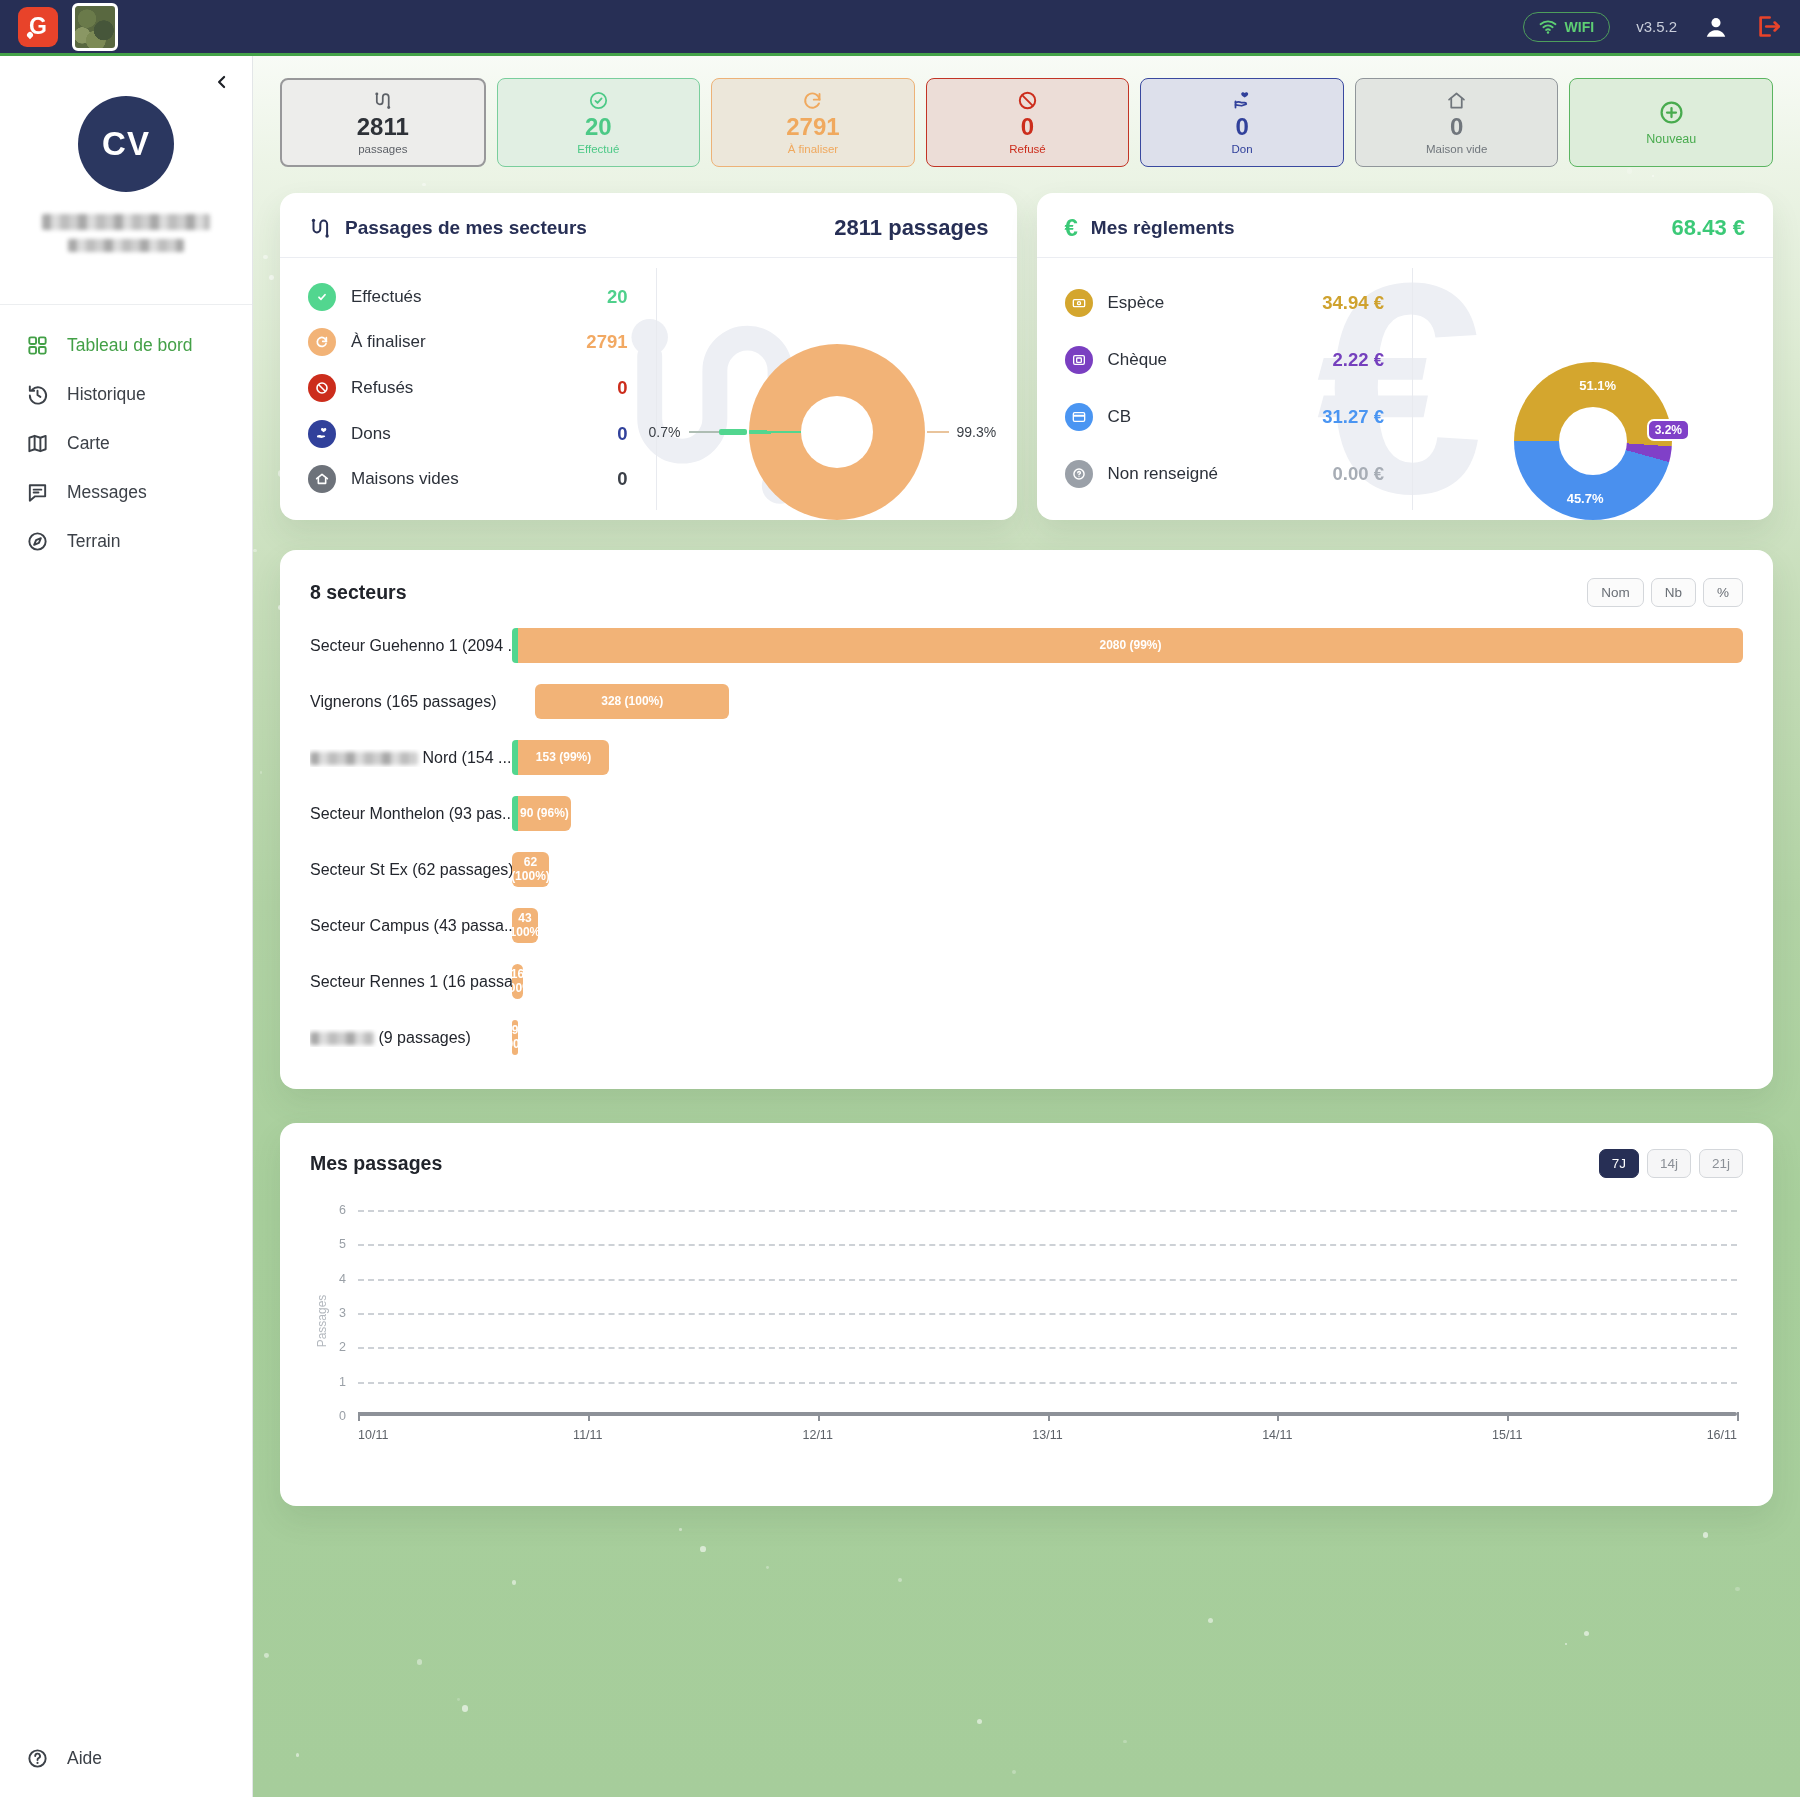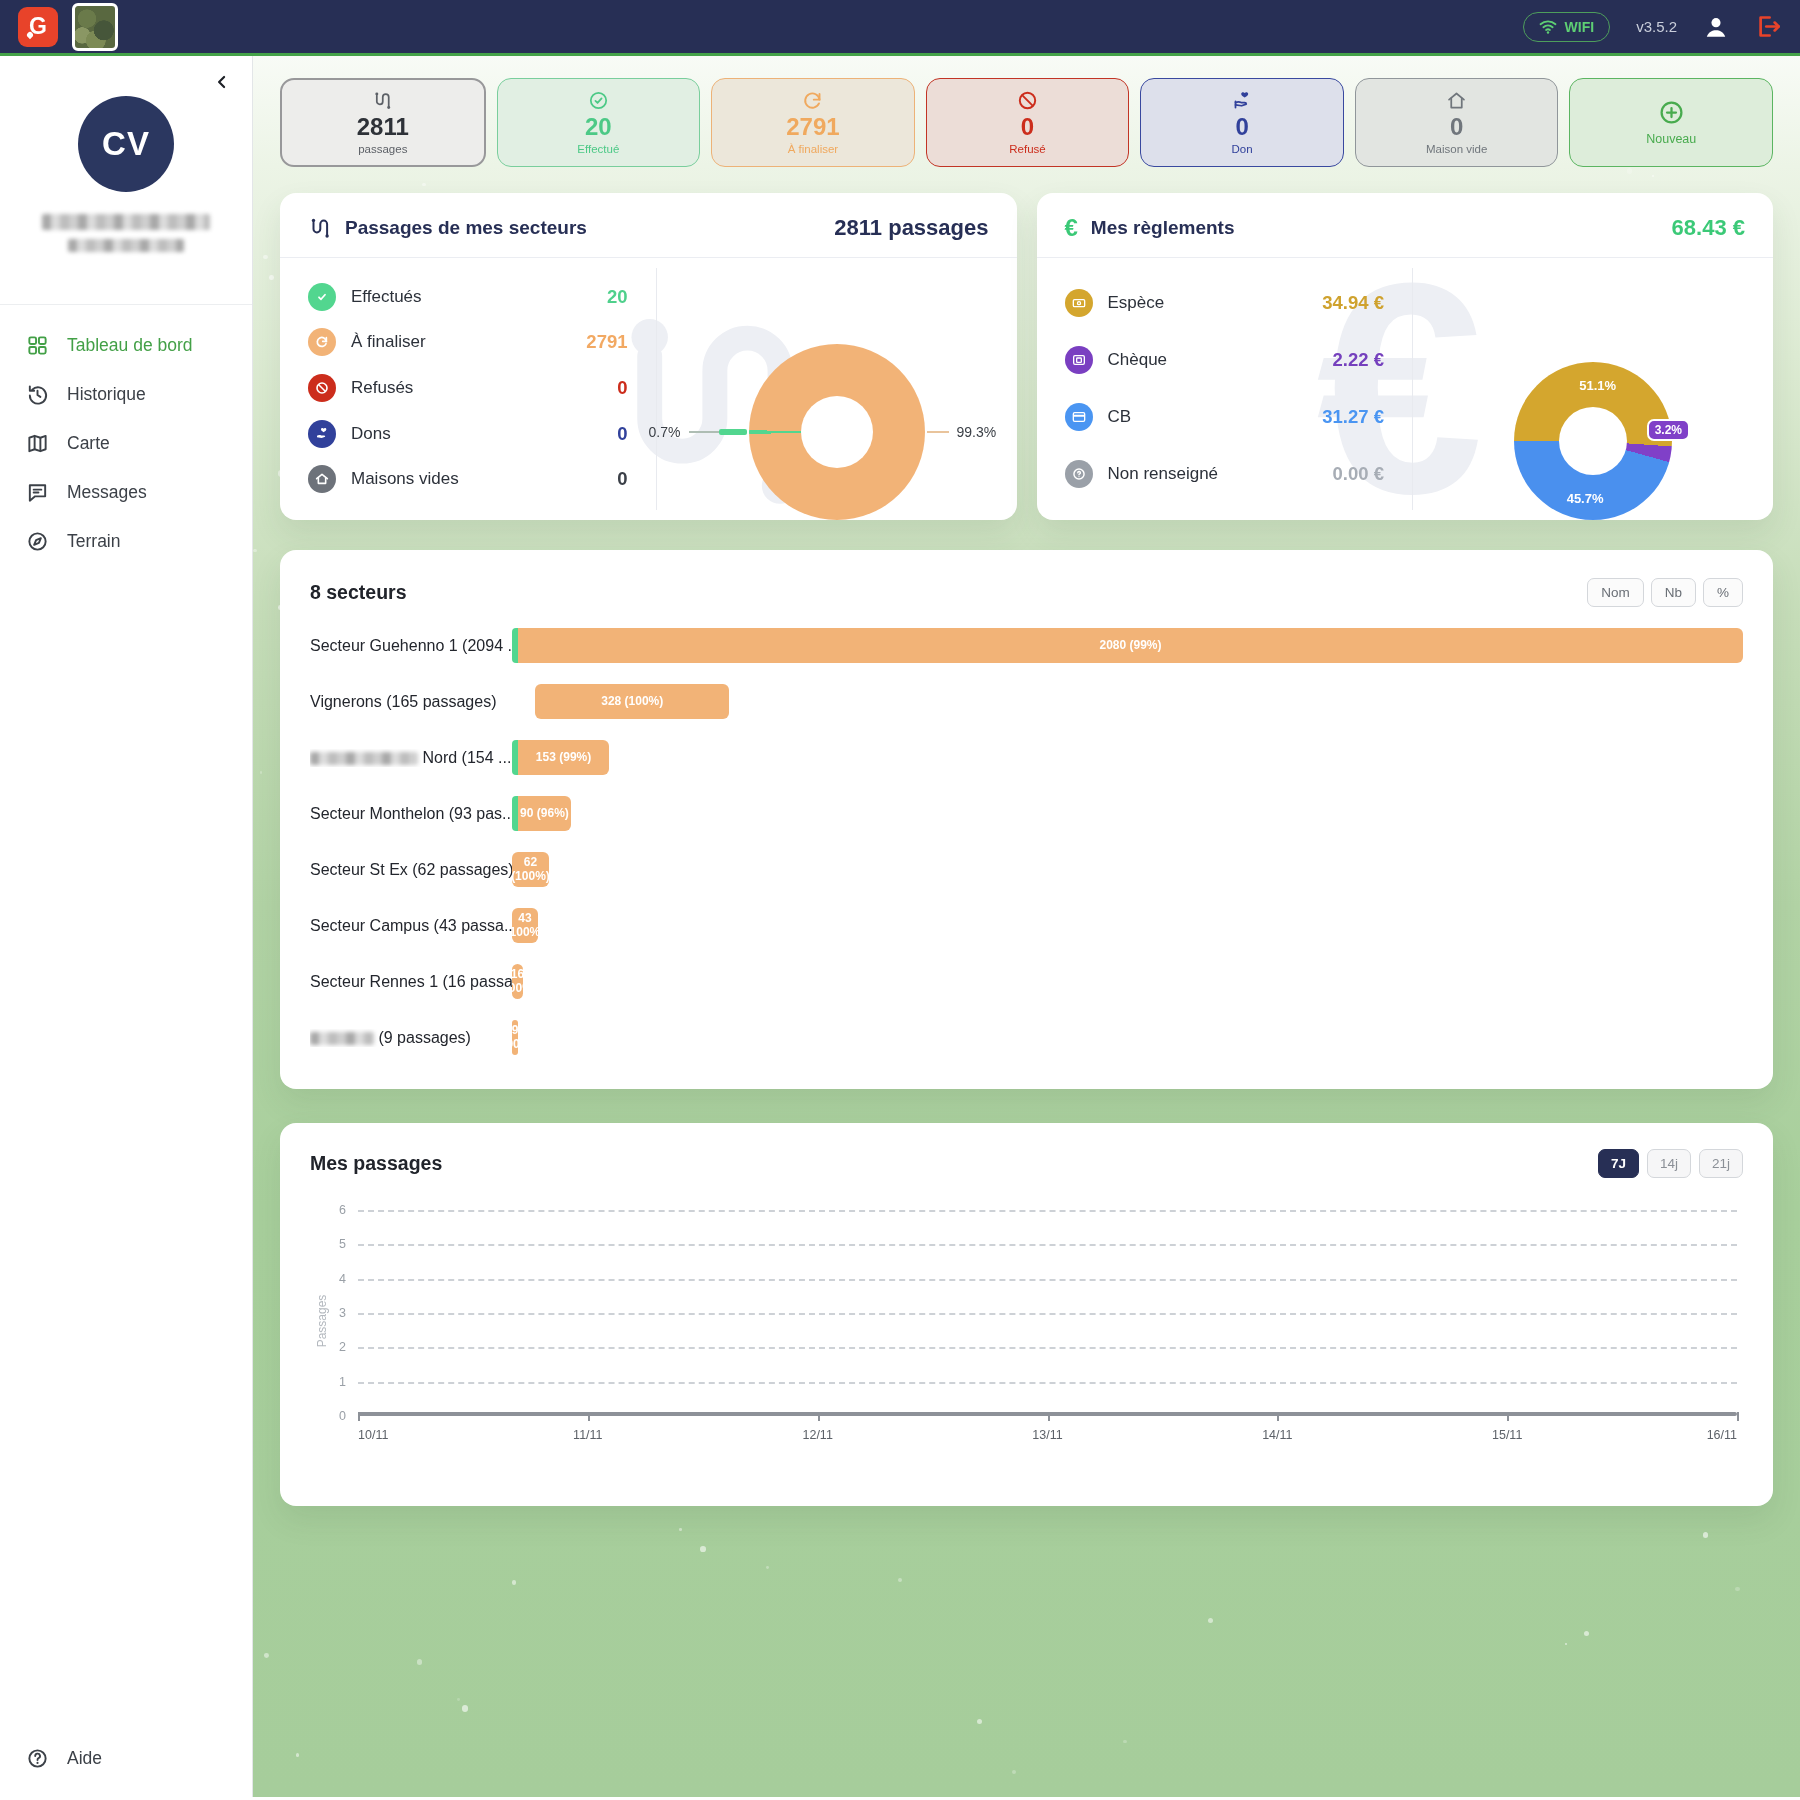--- a/index.html
+++ b/index.html
@@ -34,21 +34,21 @@
   .menu-item.active{color:#43a047}
   .help{margin-top:auto;margin-bottom:14px}
 
   .main{flex:1;position:relative;padding:0 27px;overflow:hidden;
     background:linear-gradient(180deg,#f8fbf6 0,#ecf4e6 110px,#ddebd3 300px,#c6ddb9 560px,#b2d3a5 850px,#a8cf9c 1150px,#a6cd9b 100%)}
   .snow{position:absolute;inset:0;pointer-events:none;z-index:0}
   .snow .dot{position:absolute;background:#fff;border-radius:50%}
 
   
   .stats-row{display:flex;gap:11px;margin-top:22px;position:relative;z-index:1}
-  .stat-card{flex:1;height:89px;border-radius:14px;display:flex;flex-direction:column;align-items:center;justify-content:center;gap:2px;border:1px solid;cursor:pointer}
+  .stat-card{flex:1;height:89px;border-radius:8px;display:flex;flex-direction:column;align-items:center;justify-content:center;gap:2px;border:1px solid;cursor:pointer}
   .stat-card svg{width:21px;height:21px}
   .stat-value{font-size:24px;font-weight:bold;line-height:1.15}
   .stat-label{font-size:11.5px}
   .t0{background:#ededeb;border:2px solid #98989a;color:#5d6167}.t0 .stat-value{color:#2e3238}
   .t1{background:#e1efe3;border-color:#79ce9c;color:#4cc986}
   .t2{background:#ece7da;border-color:#edb277;color:#f0a95e}
   .t3{background:#ecddd7;border-color:#c23425;color:#cc2d1c}
   .t4{background:#dde0eb;border-color:#39499f;color:#31419b}
   .t5{background:#e2e5e1;border-color:#90969a;color:#70767c}
   .t6{background:#ddedda;border-color:#5bb561;color:#48ab4e}
@@ -104,21 +104,21 @@
   .tip{width:6px;background:#52d68f;border-radius:4px 0 0 4px;flex-shrink:0}
   .bar{background:#f2b377;border-radius:6px;color:#fff;font-size:12px;font-weight:bold;display:flex;align-items:center;justify-content:center;overflow:hidden;line-height:1.15;text-align:center}
   .bar.after-tip{border-radius:0 6px 6px 0}
 
   
   .mp-card{margin-top:34px;background:#fff;border-radius:16px;box-shadow:0 14px 30px rgba(50,80,50,.10);padding:26px 30px 56px;position:relative;z-index:1}
   .mp-head{display:flex;align-items:center}
   .mp-title{font-size:19.5px;font-weight:bold;color:#21242b}
   .range-btns{margin-left:auto;display:flex;gap:8px}
   .range-btn{border:1px solid #d4d7db;background:#f6f6f7;border-radius:7px;padding:6px 12px;font-size:13.5px;color:#8b9097;cursor:pointer}
-  .range-btn.active{background:#272f55;color:#fff;border-color:#272f55;font-weight:bold}
+  .range-btn.active{background:#272f55;color:#fff;border-color:#272f55;font-weight:normal}
   .chart{position:relative;height:242px;margin-top:30px}
   .ylab{position:absolute;left:-14px;top:44%;transform:rotate(-90deg);color:#b3b8be;font-size:12px}
   .plot{position:absolute;left:48px;right:6px;top:2px;bottom:34px}
   .gridline{position:absolute;left:0;right:0;border-top:2px dashed #cdd1d6}
   .ytick{position:absolute;right:calc(100% + 12px);transform:translateY(-50%);font-size:12.5px;color:#9aa0a7}
   .xaxis{position:absolute;left:0;right:0;bottom:0;height:4px;background:#8d9198;border-radius:2px}
   .xtick{position:absolute;bottom:-5px;width:2px;height:9px;background:#8d9198}
   .xlab{position:absolute;top:calc(100% + 12px);font-size:12.5px;color:#5d6269;transform:translateX(-50%);white-space:nowrap}
 </style>
 </head>

